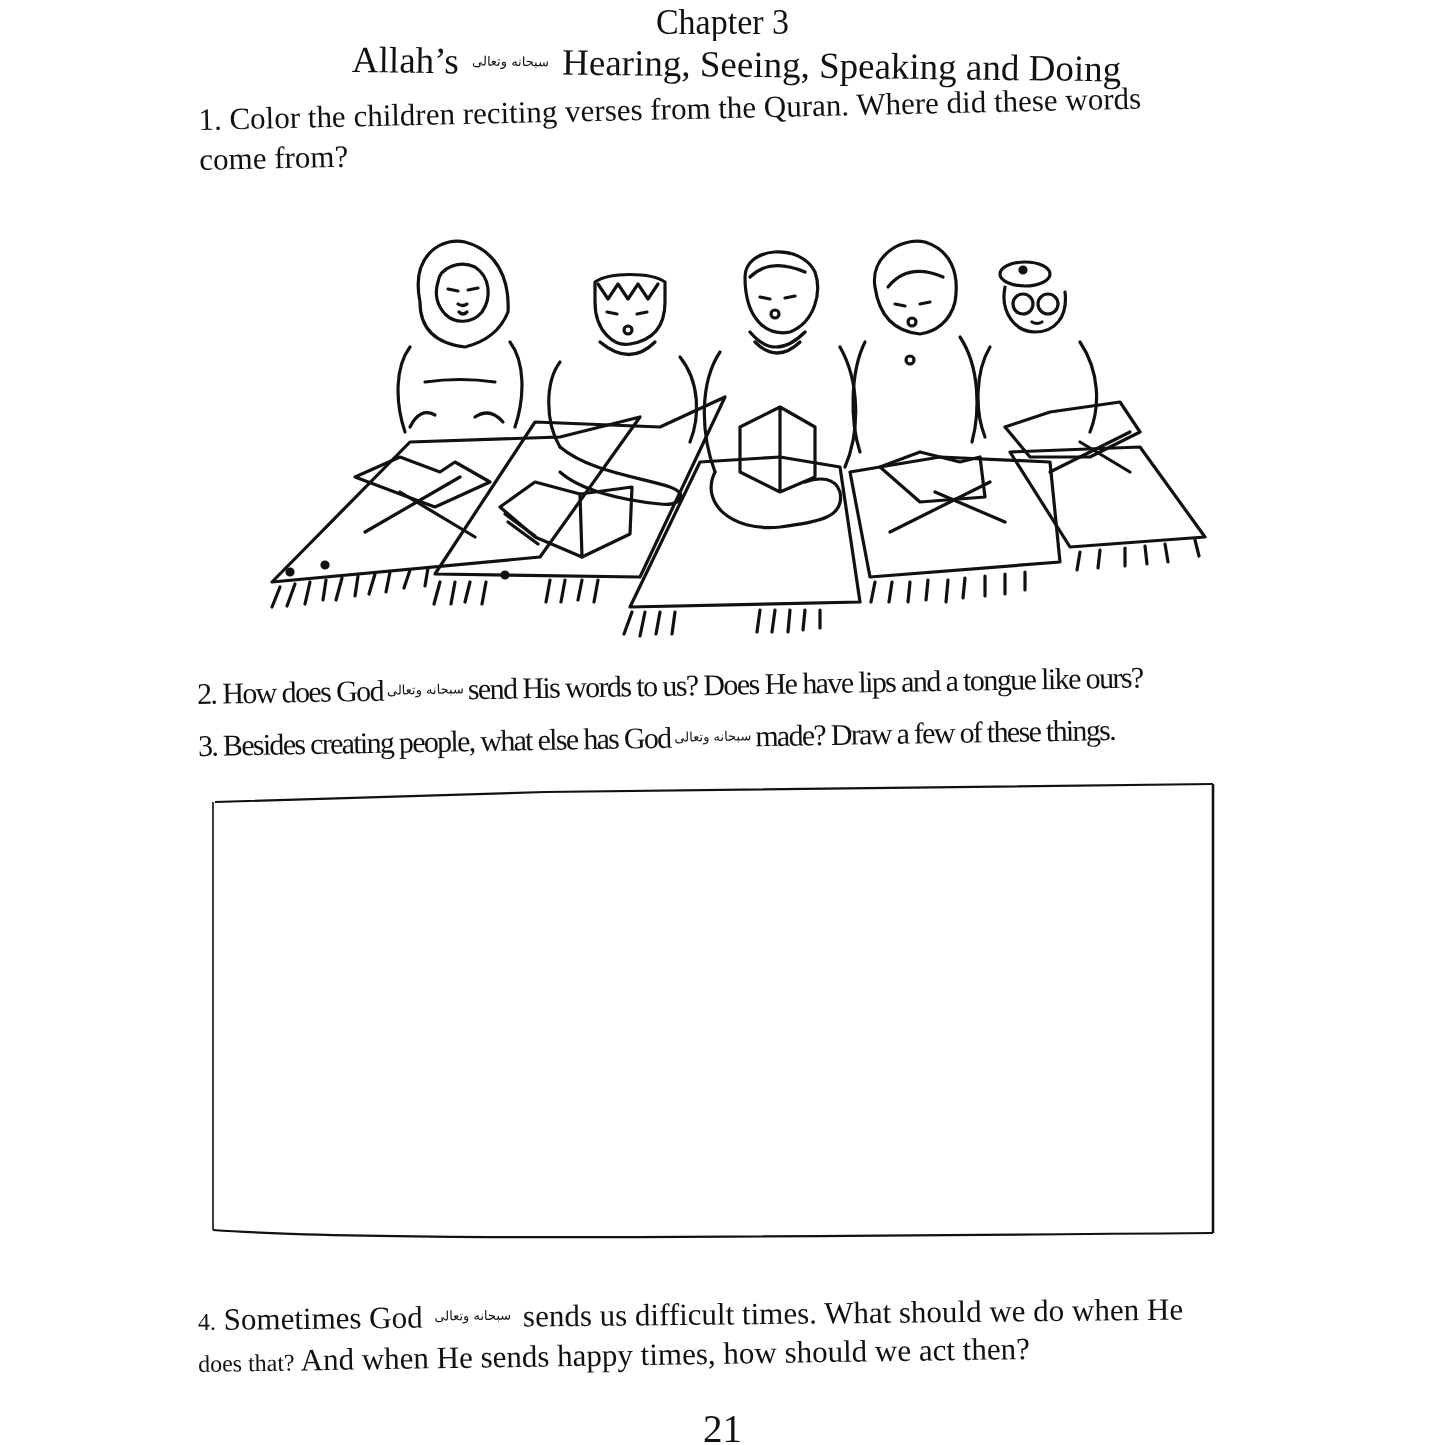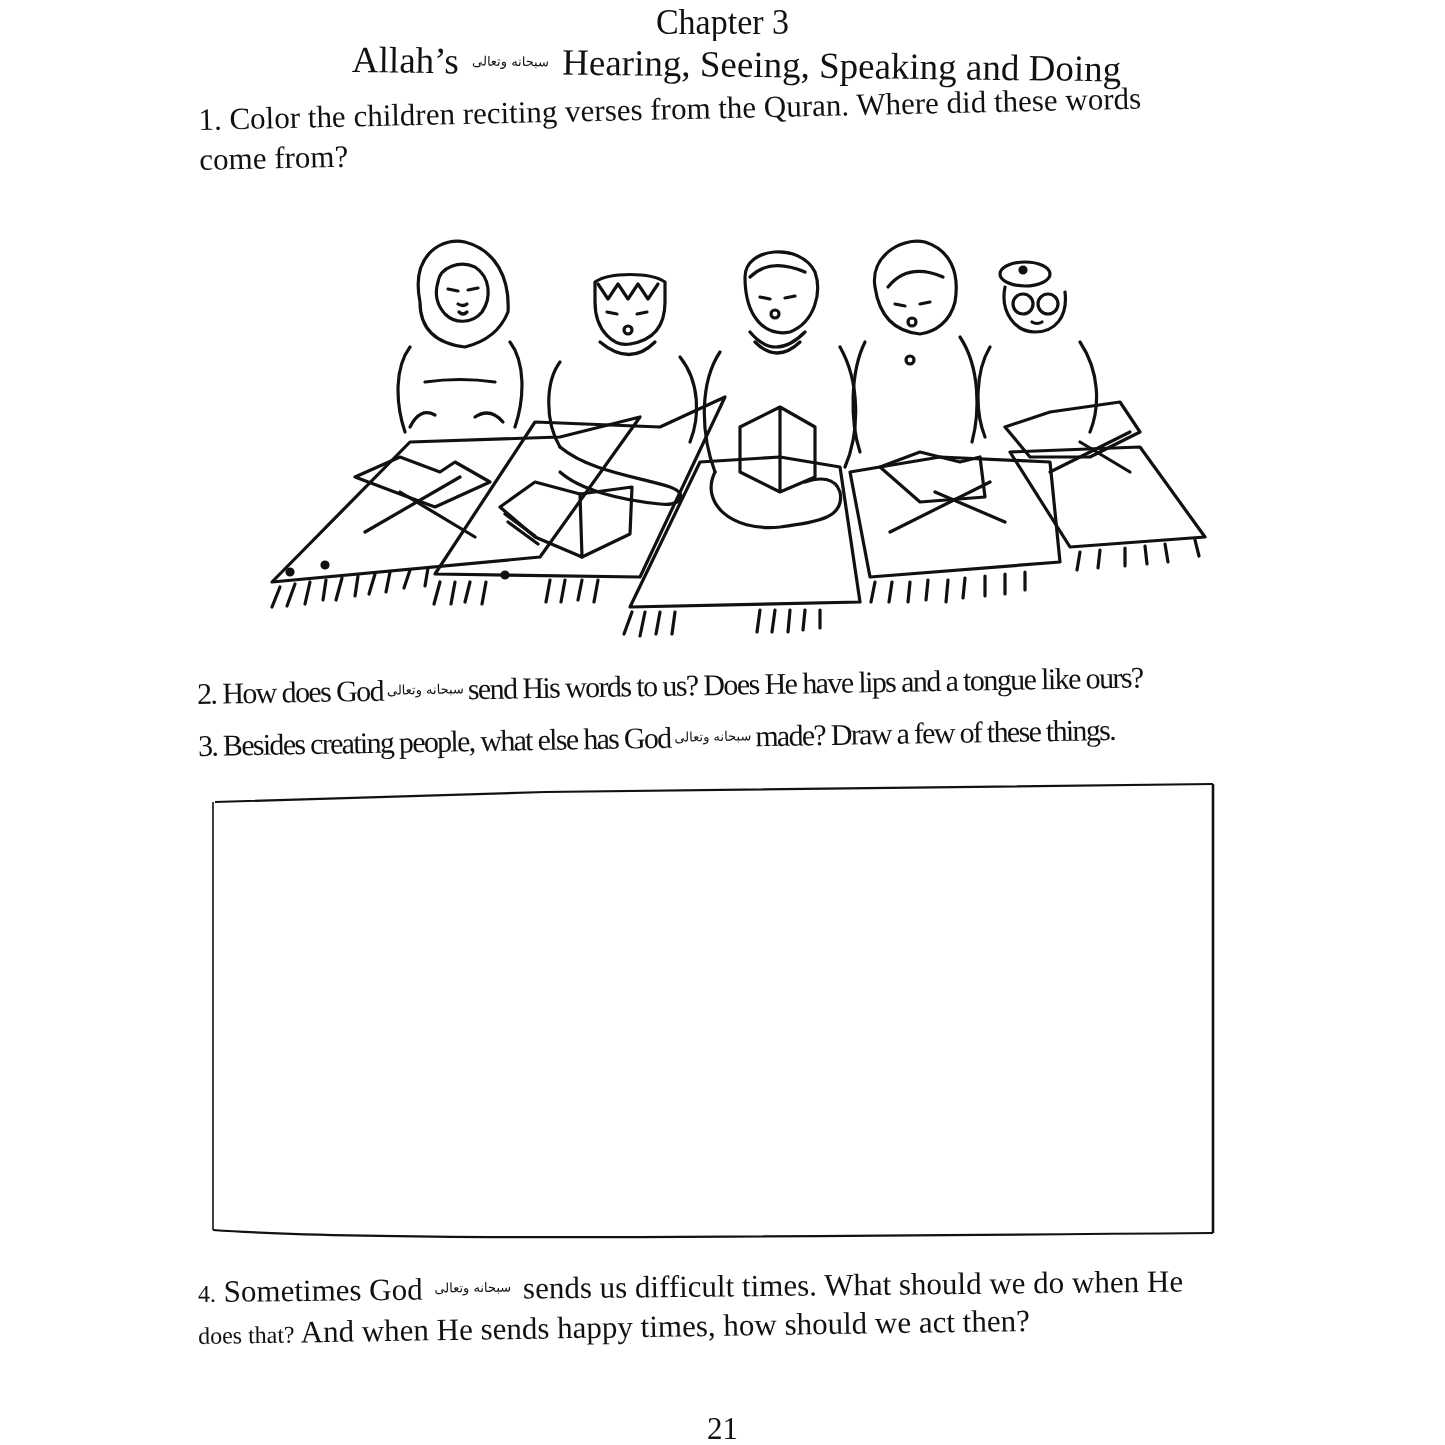--- a/index.html
+++ b/index.html
@@ -28,27 +28,27 @@
     .q1 .line2 { display:block; margin-left: 0; }
     .q2 {
       left: 197px; top: 676px; white-space: nowrap; font-size: 30px; line-height: 36px;
       letter-spacing: -1.6px; transform: rotate(-1.0deg); transform-origin: left center;
     }
     .q3 {
       left: 198px; top: 728px; white-space: nowrap; font-size: 30px; line-height: 36px;
       letter-spacing: -1.7px; transform: rotate(-1.0deg); transform-origin: left center;
     }
     .q4 {
-      left: 198px; top: 1272px; width: 1060px; font-size: 31px; line-height: 40px;
+      left: 198px; top: 1300px; width: 1060px; font-size: 31px; line-height: 40px;
     }
     .q4 .l1 { display:block; white-space: nowrap; transform: rotate(-0.6deg); transform-origin: left center; }
     .q4 .l2 { display:block; white-space: nowrap; transform: rotate(-0.9deg); transform-origin: left center; }
     .q4 .small { font-size: 24px; }
     .page-num {
-      left: 0; width: 1445px; top: 1412px; text-align: center; font-size: 31px; line-height: 34px;
+      left: 0; width: 1445px; top: 1412px; text-align: center; font-size: 39px; line-height: 34px;
     }
     .illustration { left: 260px; top: 232px; }
     .drawing-box { left: 205px; top: 778px; }
   </style>
 </head>
 <body>
 
 <div class="abs chapter-num">Chapter 3</div>
 
 <div class="abs chapter-title">

